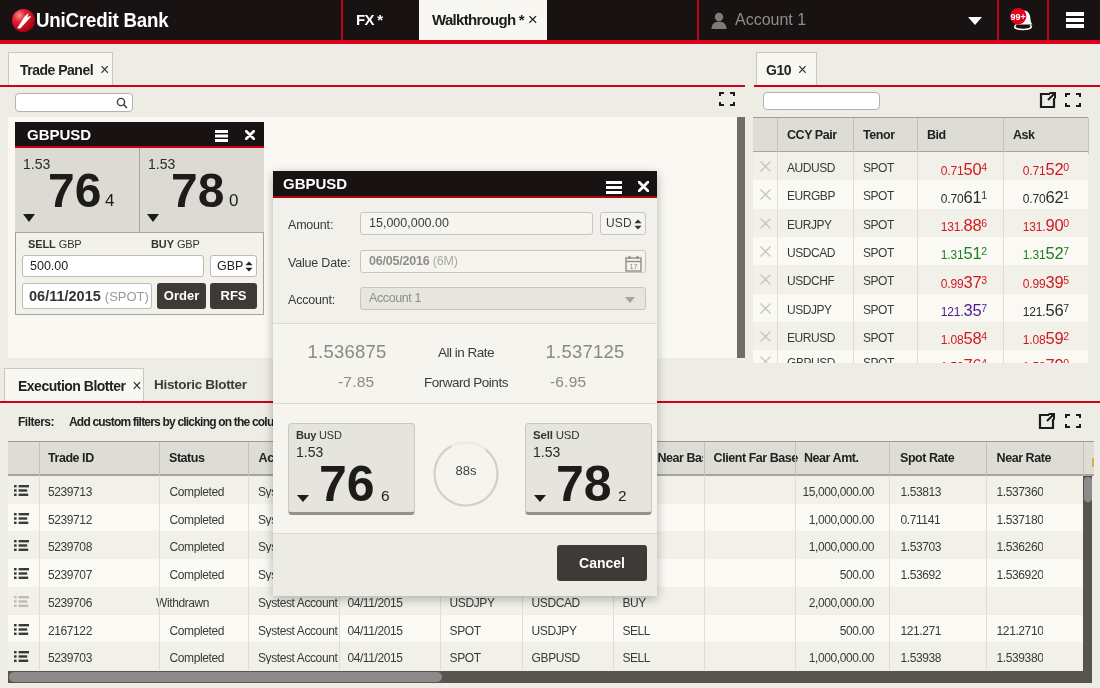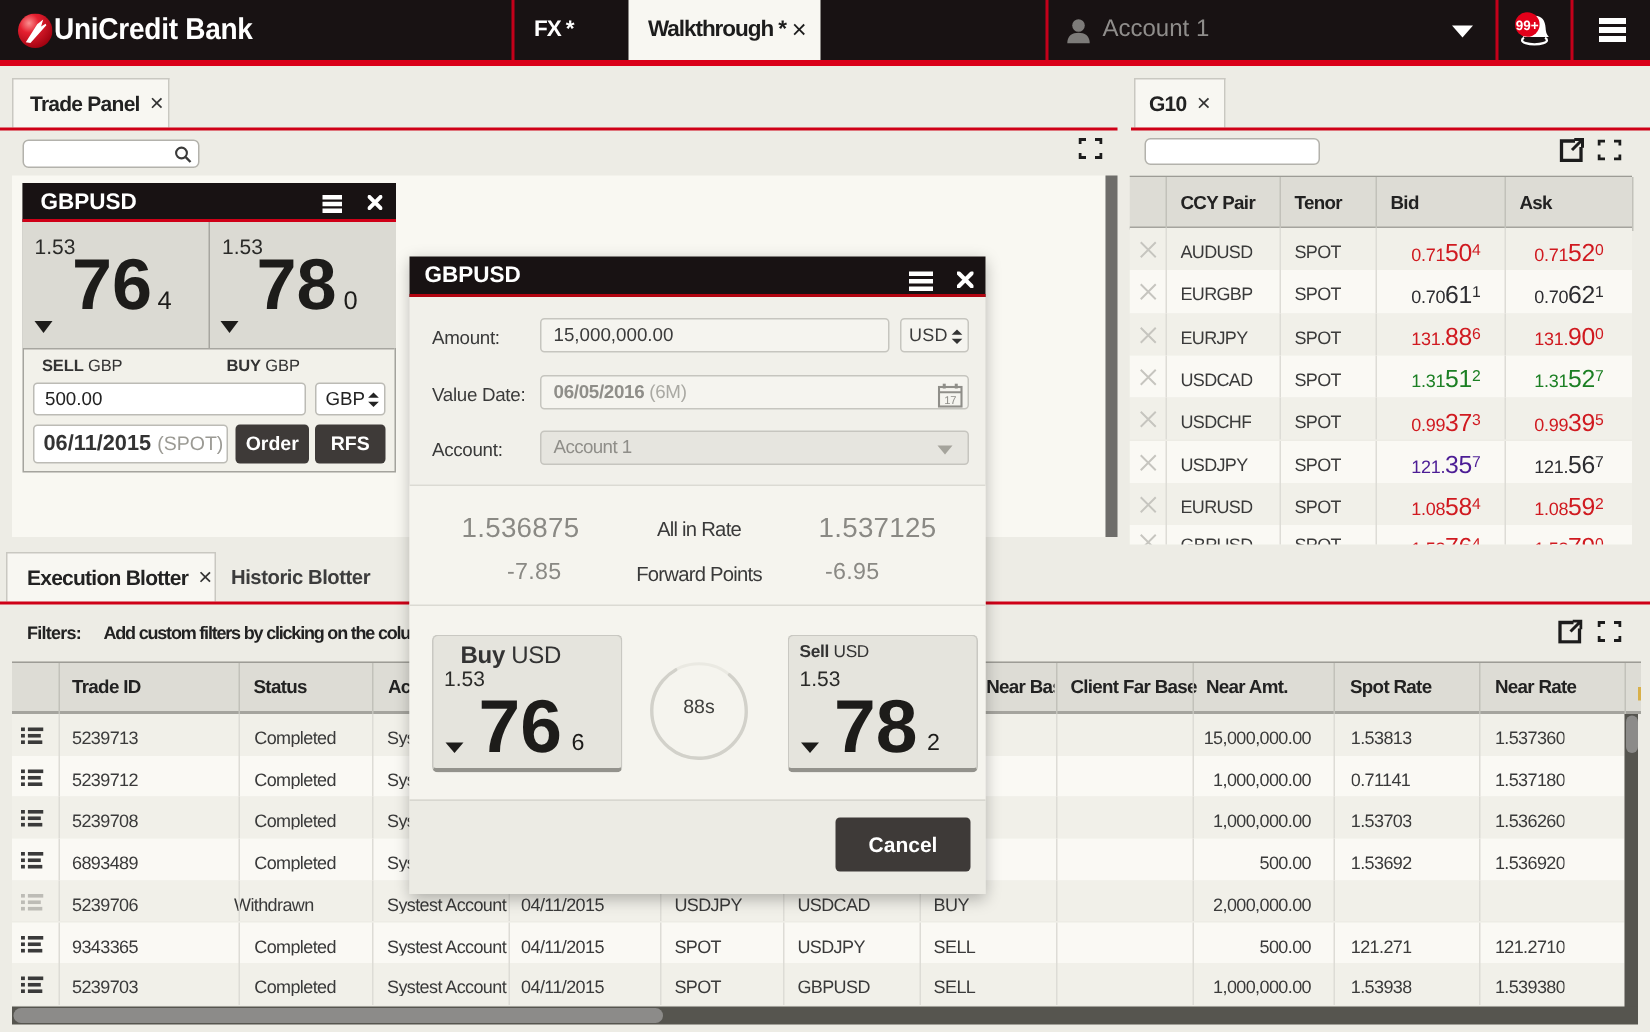--- a/index.html
+++ b/index.html
@@ -421,21 +421,21 @@
 <svg class="abs" style="left:6px;top:8px" width="15" height="13" viewBox="0 0 15 13">
       <g fill="#3a3a3a">
               <rect x="0" y="1" width="2.6" height="2.4"></rect>
               <rect x="0" y="5.3" width="2.6" height="2.4"></rect>
               <rect x="0" y="9.6" width="2.6" height="2.4"></rect>
       <rect x="4.6" y="1" width="10.4" height="2.4"></rect>
               <rect x="4.6" y="5.3" width="8.6" height="2.4"></rect>
               <rect x="4.6" y="9.6" width="9.6" height="2.4"></rect>
             </g>
     </svg>
-<span class="cellt" style="left:40px;top:10px;width:100px">6893489</span>
+<span class="cellt" style="left:40px;top:10px;width:100px">5239707</span>
 <span class="cellt" style="left:161.5px;top:10px;width:70px">Completed</span>
 <span class="cellt" style="left:250px;top:10px;width:81px">Systest Account</span>
 <span class="cellt" style="left:339.4px;top:10px;width:85px">04/11/2015</span>
 <span class="cellt" style="left:441.6px;top:10px;width:66px">SPOT</span>
 <span class="cellt" style="left:523.6px;top:10px;width:70px">GBPUSD</span>
 <span class="cellt" style="left:614.4px;top:10px;width:70px">SELL</span>
 <span class="cellt" style="right:208.6px;top:10px">500.00</span>
 <span class="cellt" style="left:892.5px;top:10px">1.53692</span>
 <span class="cellt" style="left:988.6px;top:10px">1.536920</span>
 <div class="colline" style="left:30.6px;top:0;height:27.7px;background:#dddcd6"></div>
@@ -489,21 +489,21 @@
 <svg class="abs" style="left:6px;top:8px" width="15" height="13" viewBox="0 0 15 13">
       <g fill="#3a3a3a">
               <rect x="0" y="1" width="2.6" height="2.4"></rect>
               <rect x="0" y="5.3" width="2.6" height="2.4"></rect>
               <rect x="0" y="9.6" width="2.6" height="2.4"></rect>
       <rect x="4.6" y="1" width="10.4" height="2.4"></rect>
               <rect x="4.6" y="5.3" width="8.6" height="2.4"></rect>
               <rect x="4.6" y="9.6" width="9.6" height="2.4"></rect>
             </g>
     </svg>
-<span class="cellt" style="left:40px;top:10px;width:100px">9343365</span>
+<span class="cellt" style="left:40px;top:10px;width:100px">2167122</span>
 <span class="cellt" style="left:161.5px;top:10px;width:70px">Completed</span>
 <span class="cellt" style="left:250px;top:10px;width:81px">Systest Account</span>
 <span class="cellt" style="left:339.4px;top:10px;width:85px">04/11/2015</span>
 <span class="cellt" style="left:441.6px;top:10px;width:66px">SPOT</span>
 <span class="cellt" style="left:523.6px;top:10px;width:70px">USDJPY</span>
 <span class="cellt" style="left:614.4px;top:10px;width:70px">SELL</span>
 <span class="cellt" style="right:208.6px;top:10px">500.00</span>
 <span class="cellt" style="left:892.5px;top:10px">121.271</span>
 <span class="cellt" style="left:988.6px;top:10px">121.2710</span>
 <div class="colline" style="left:30.6px;top:0;height:27.7px;background:#dddcd6"></div>
@@ -598,21 +598,21 @@
   <div class="abs" style="left:0;top:152px;width:384px;height:211px;background:#f5f4ee;border-top:1px solid #dbdad3;border-bottom:1px solid #dbdad3"></div>
   <div class="abs" style="left:24px;top:170px;width:100px;text-align:center;font-size:18.5px;color:#8a8984;letter-spacing:0.2px">1.536875</div>
   <div class="abs" style="left:133px;top:174px;width:120px;text-align:center;font-size:13.5px;letter-spacing:-0.5px;color:#3a3a3a">All in Rate</div>
   <div class="abs" style="left:262px;top:170px;width:100px;text-align:center;font-size:18.5px;color:#8a8984;letter-spacing:0.2px">1.537125</div>
   <div class="abs" style="left:65px;top:202px;font-size:15.5px;color:#8a8984;letter-spacing:0.2px">-7.85</div>
   <div class="abs" style="left:133px;top:204px;width:120px;text-align:center;font-size:13.5px;letter-spacing:-0.5px;color:#3a3a3a">Forward Points</div>
   <div class="abs" style="left:277px;top:202px;font-size:15.5px;color:#8a8984;letter-spacing:0.2px">-6.95</div>
   <div class="abs" style="left:0;top:231.5px;width:384px;height:1px;background:#dbdad3"></div>
 
   <div class="dealtile" style="left:15px;top:252px">
-    <div class="abs" style="left:18px;top:5px;font-size:16px;letter-spacing:-0.2px;color:#333"><b>Buy</b> USD</div>
+    <div class="abs" style="left:7px;top:5px;font-size:11px;letter-spacing:-0.2px;color:#333"><b>Buy</b> USD</div>
     <div class="abs" style="left:7px;top:20px;font-size:14px;color:#2a2a28">1.53</div>
     <div class="abs" style="left:8px;bottom:10px;width:0;height:0;border-left:6px solid transparent;border-right:6px solid transparent;border-top:7px solid #1d1c1a"></div>
     <div class="abs" style="left:30px;bottom:7px;font-size:50px;line-height:42px;font-weight:bold;color:#1d1c1a">76</div>
     <div class="abs" style="left:92px;bottom:7px;font-size:15.5px;color:#1d1c1a">6</div>
   </div>
   <div class="dealtile" style="left:252px;top:252px">
     <div class="abs" style="left:7px;top:5px;font-size:11.5px;letter-spacing:-0.2px;color:#333"><b>Sell</b> USD</div>
     <div class="abs" style="left:7px;top:20px;font-size:14px;color:#2a2a28">1.53</div>
     <div class="abs" style="left:8px;bottom:10px;width:0;height:0;border-left:6px solid transparent;border-right:6px solid transparent;border-top:7px solid #1d1c1a"></div>
     <div class="abs" style="left:30px;bottom:7px;font-size:50px;line-height:42px;font-weight:bold;color:#1d1c1a">78</div>

